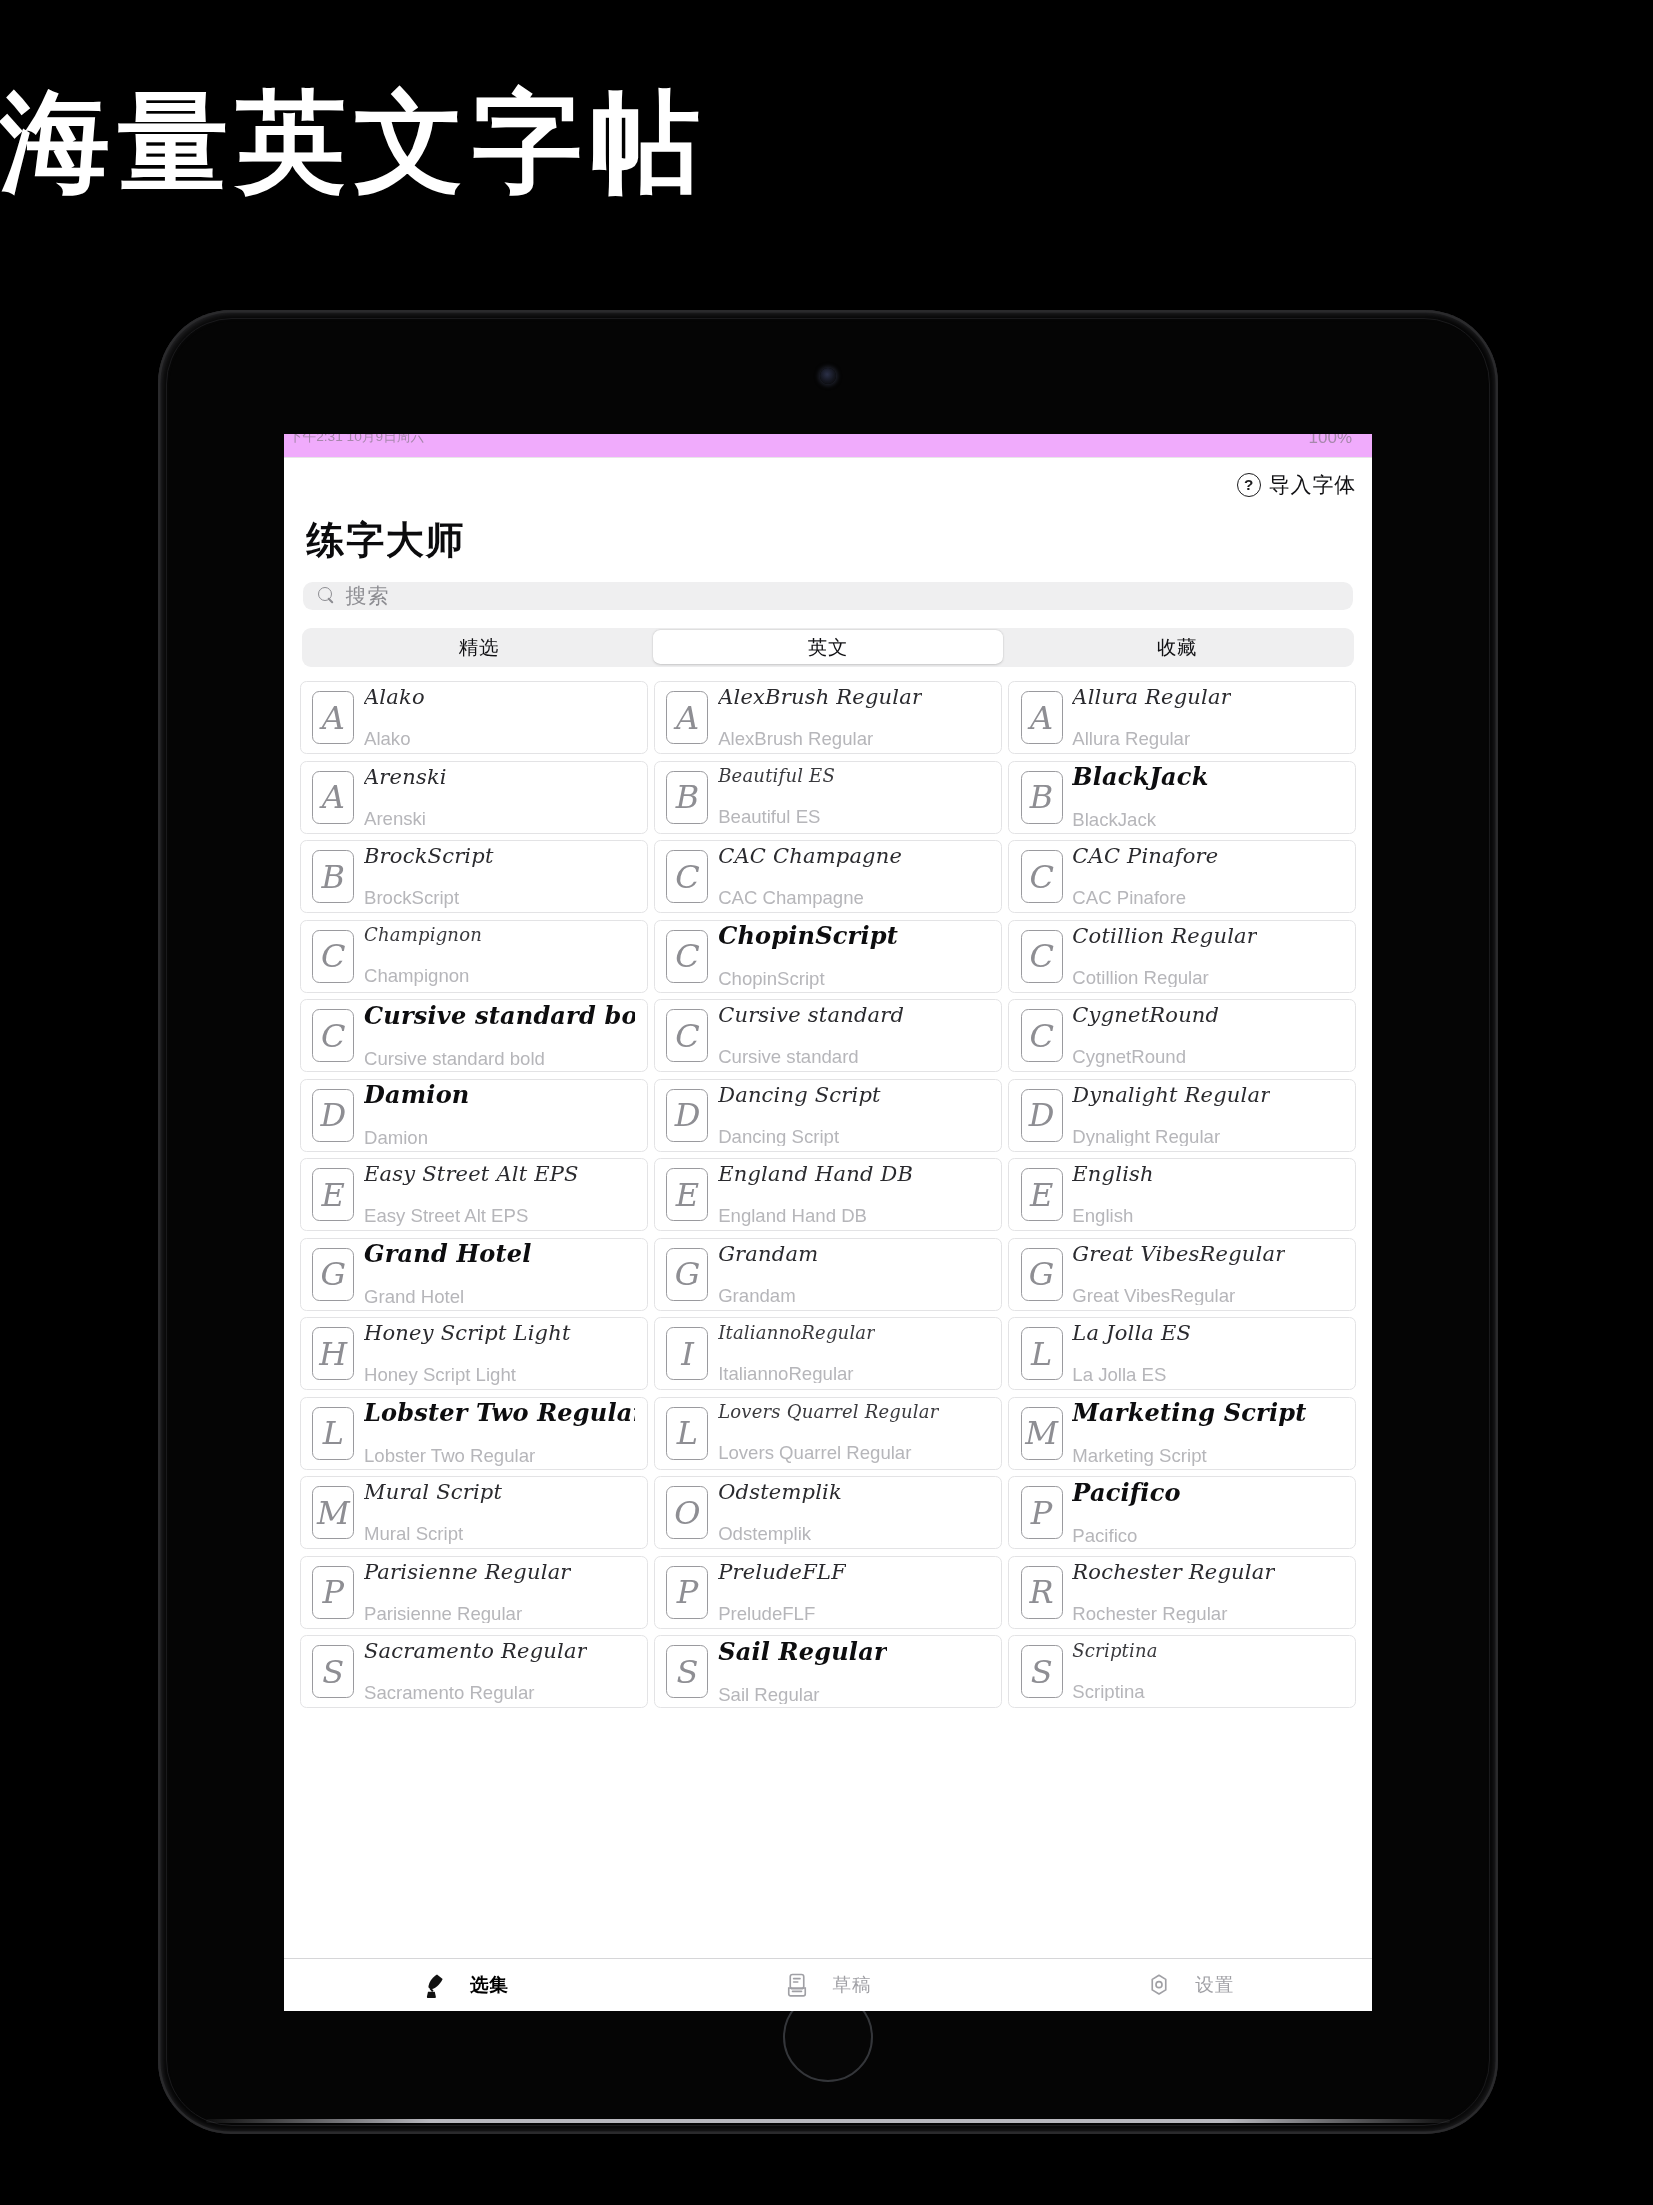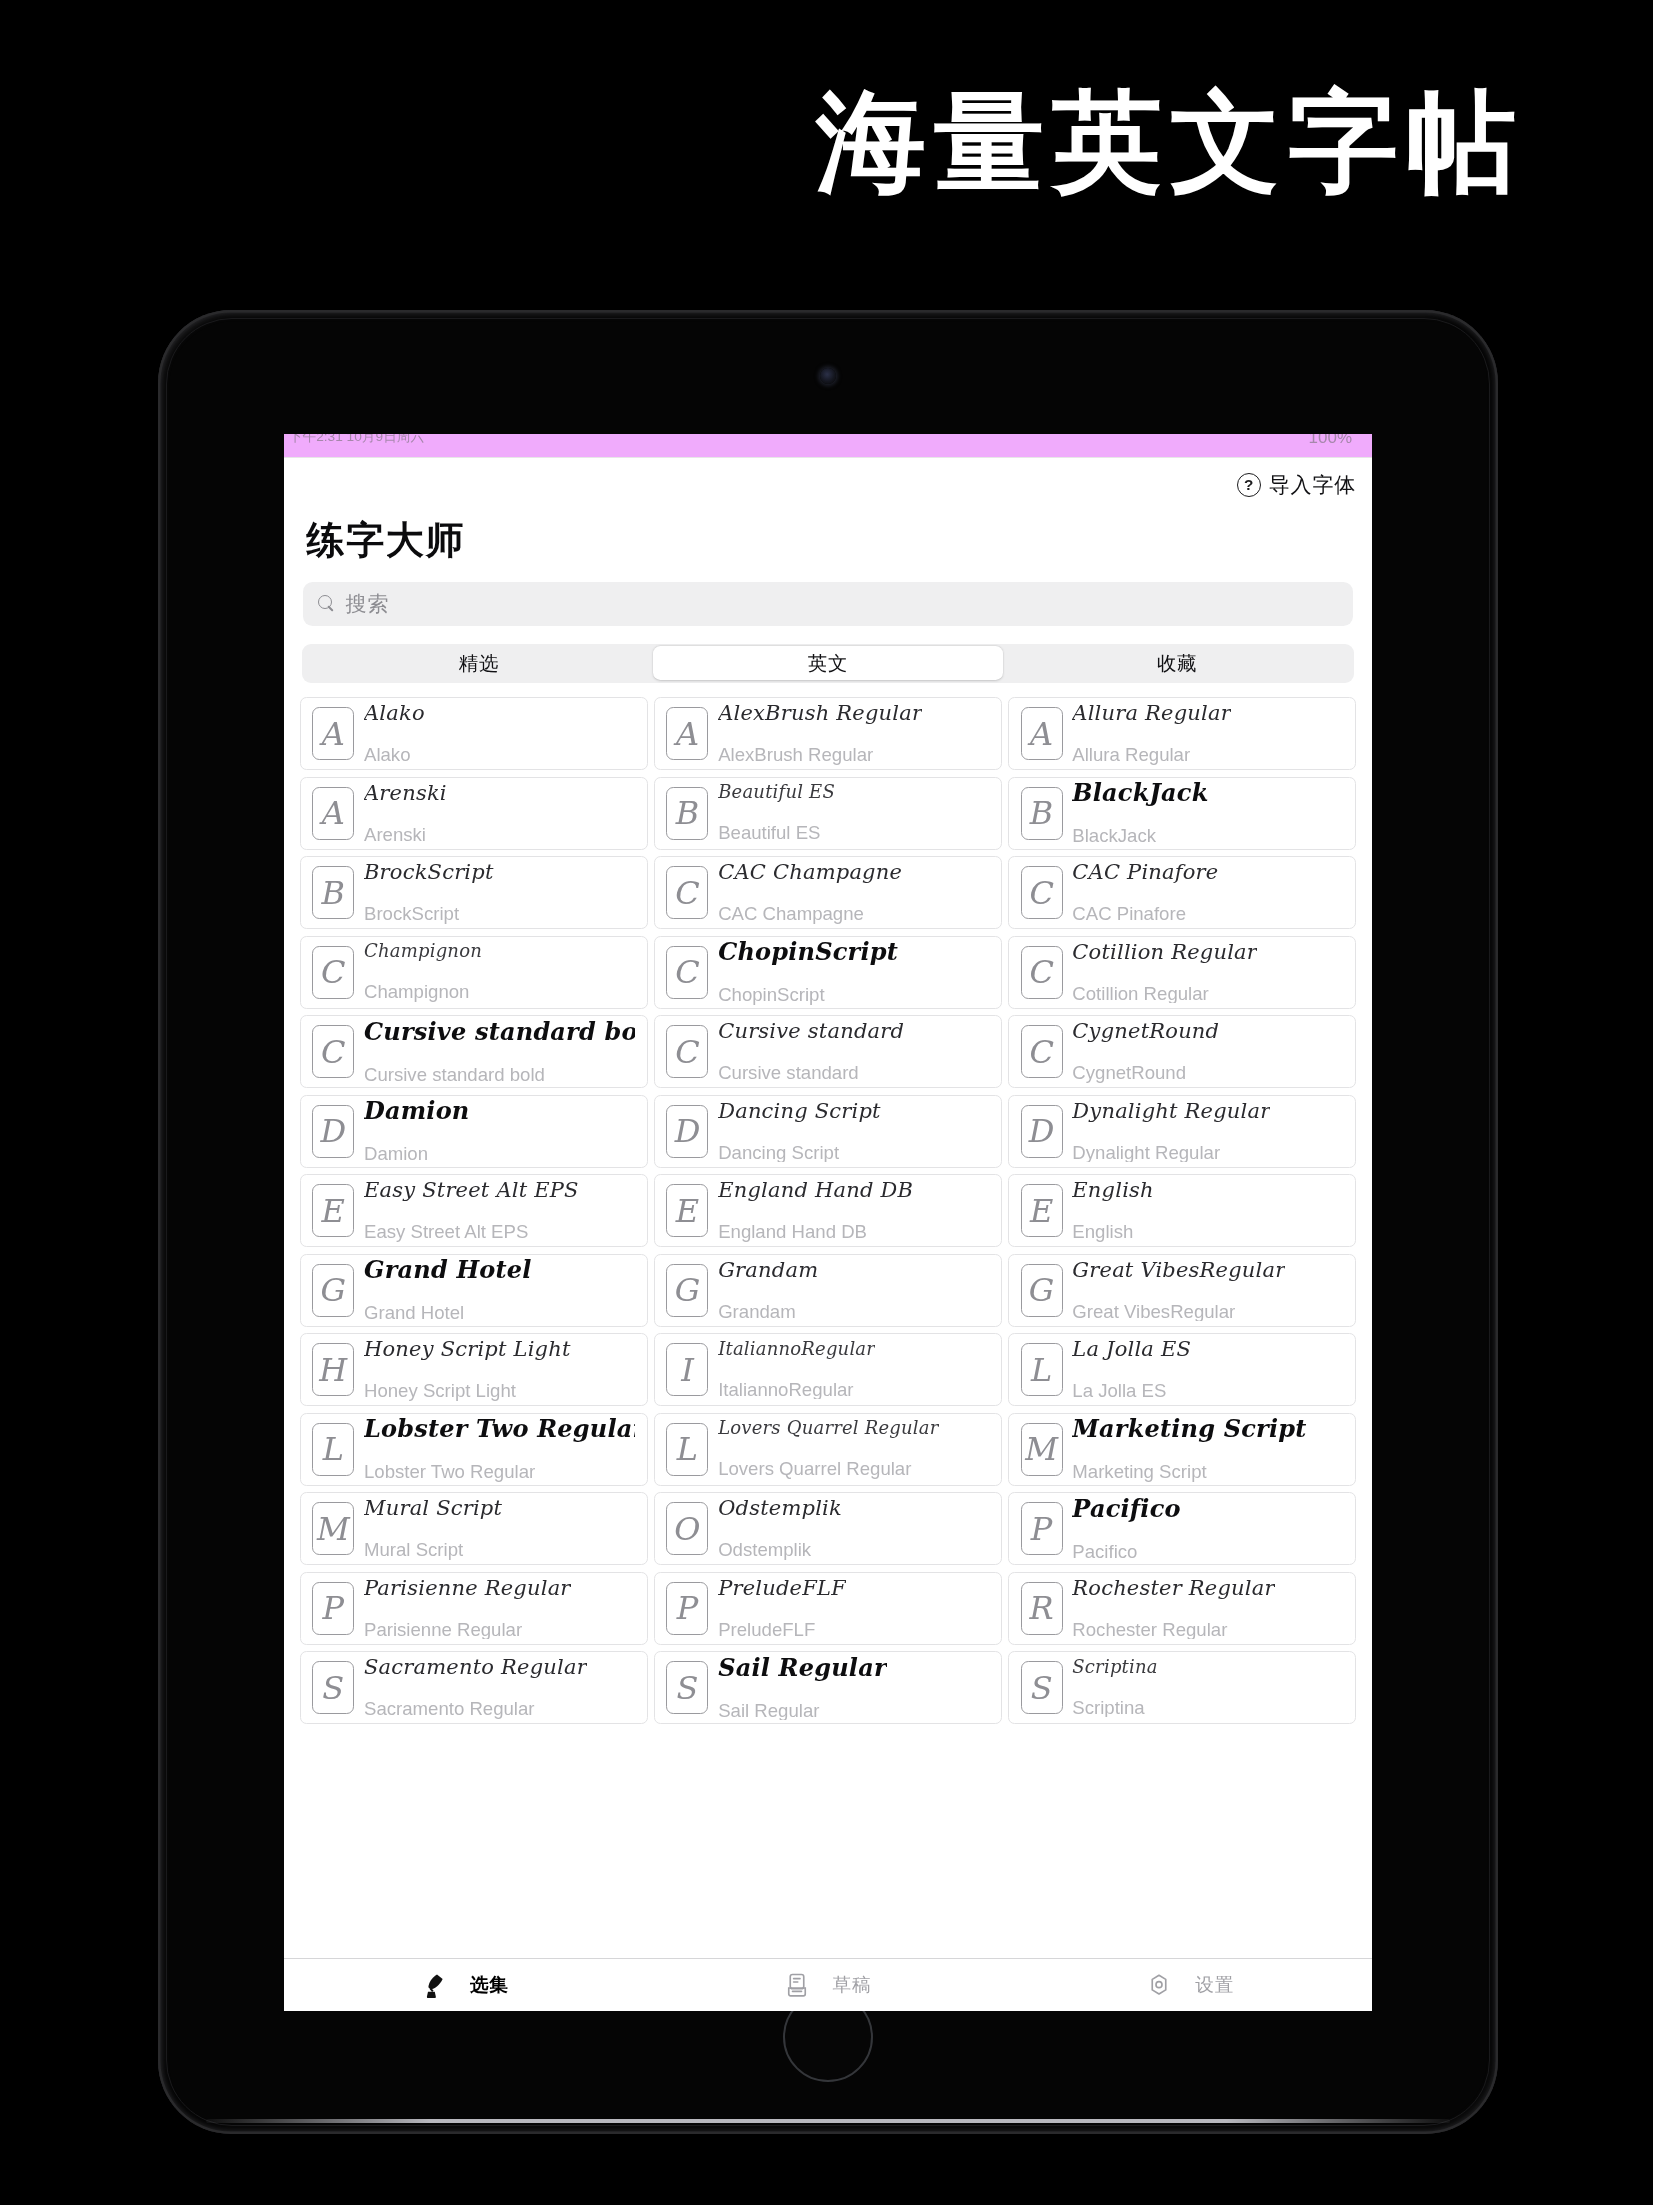--- a/index.html
+++ b/index.html
@@ -18,21 +18,21 @@
     height: 2205px;
     background: #000000;
   }
 
   
   .headline {
     position: absolute;
     top: 73px;
     left: 0;
     width: 1524px;
-    text-align: right;
+    text-align: left;
     color: #ffffff;
     font-size: 110px;
     font-weight: bold;
     letter-spacing: 8px;
     line-height: 1.25;
     font-family: "Liberation Sans", "DejaVu Sans", sans-serif;
   }
 
   
   .device {
@@ -150,21 +150,21 @@
     padding: 6.5px 22.6px 0 22.6px;
     font-size: 38px;
     font-weight: bold;
     color: #0b0b0d;
     letter-spacing: 1.6px;
   }
 
   
   .search-wrap { padding: 16px 19.4px 0 19.4px; }
   .search-bar {
-    height: 44px;
+    height: 28px;
     background: #efeff0;
     border-radius: 9.7px;
     display: flex;
     align-items: center;
     padding: 0 14.5px;
     gap: 9.7px;
   }
   .search-bar .magnifier {
     width: 18px; height: 18px;
     flex: none;

